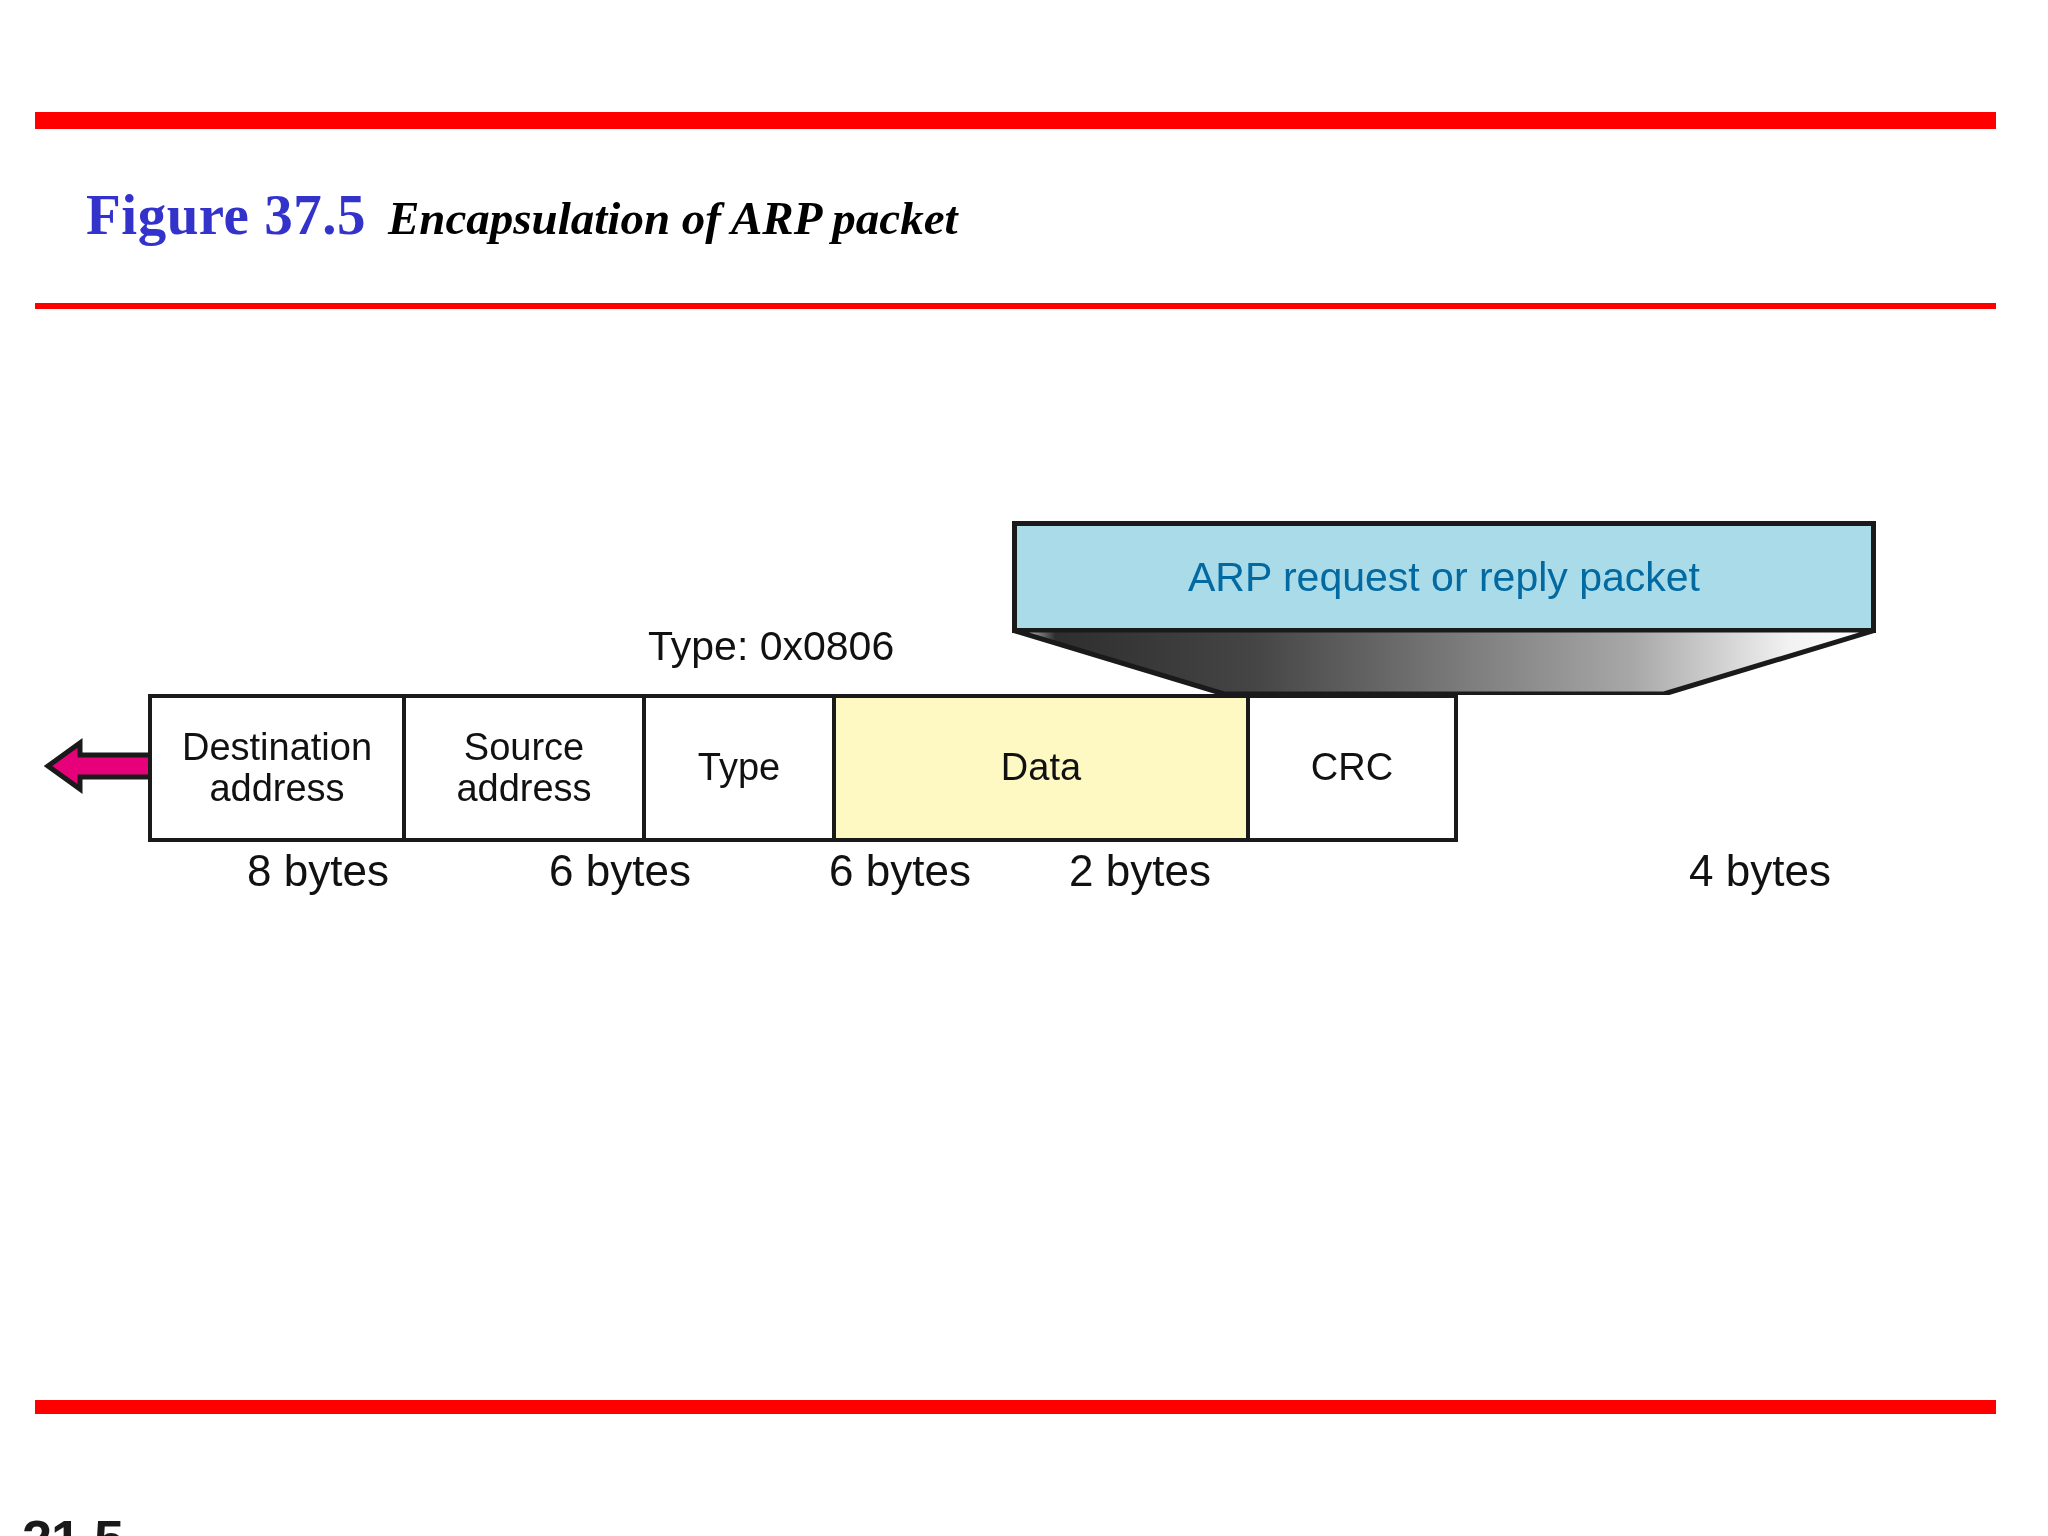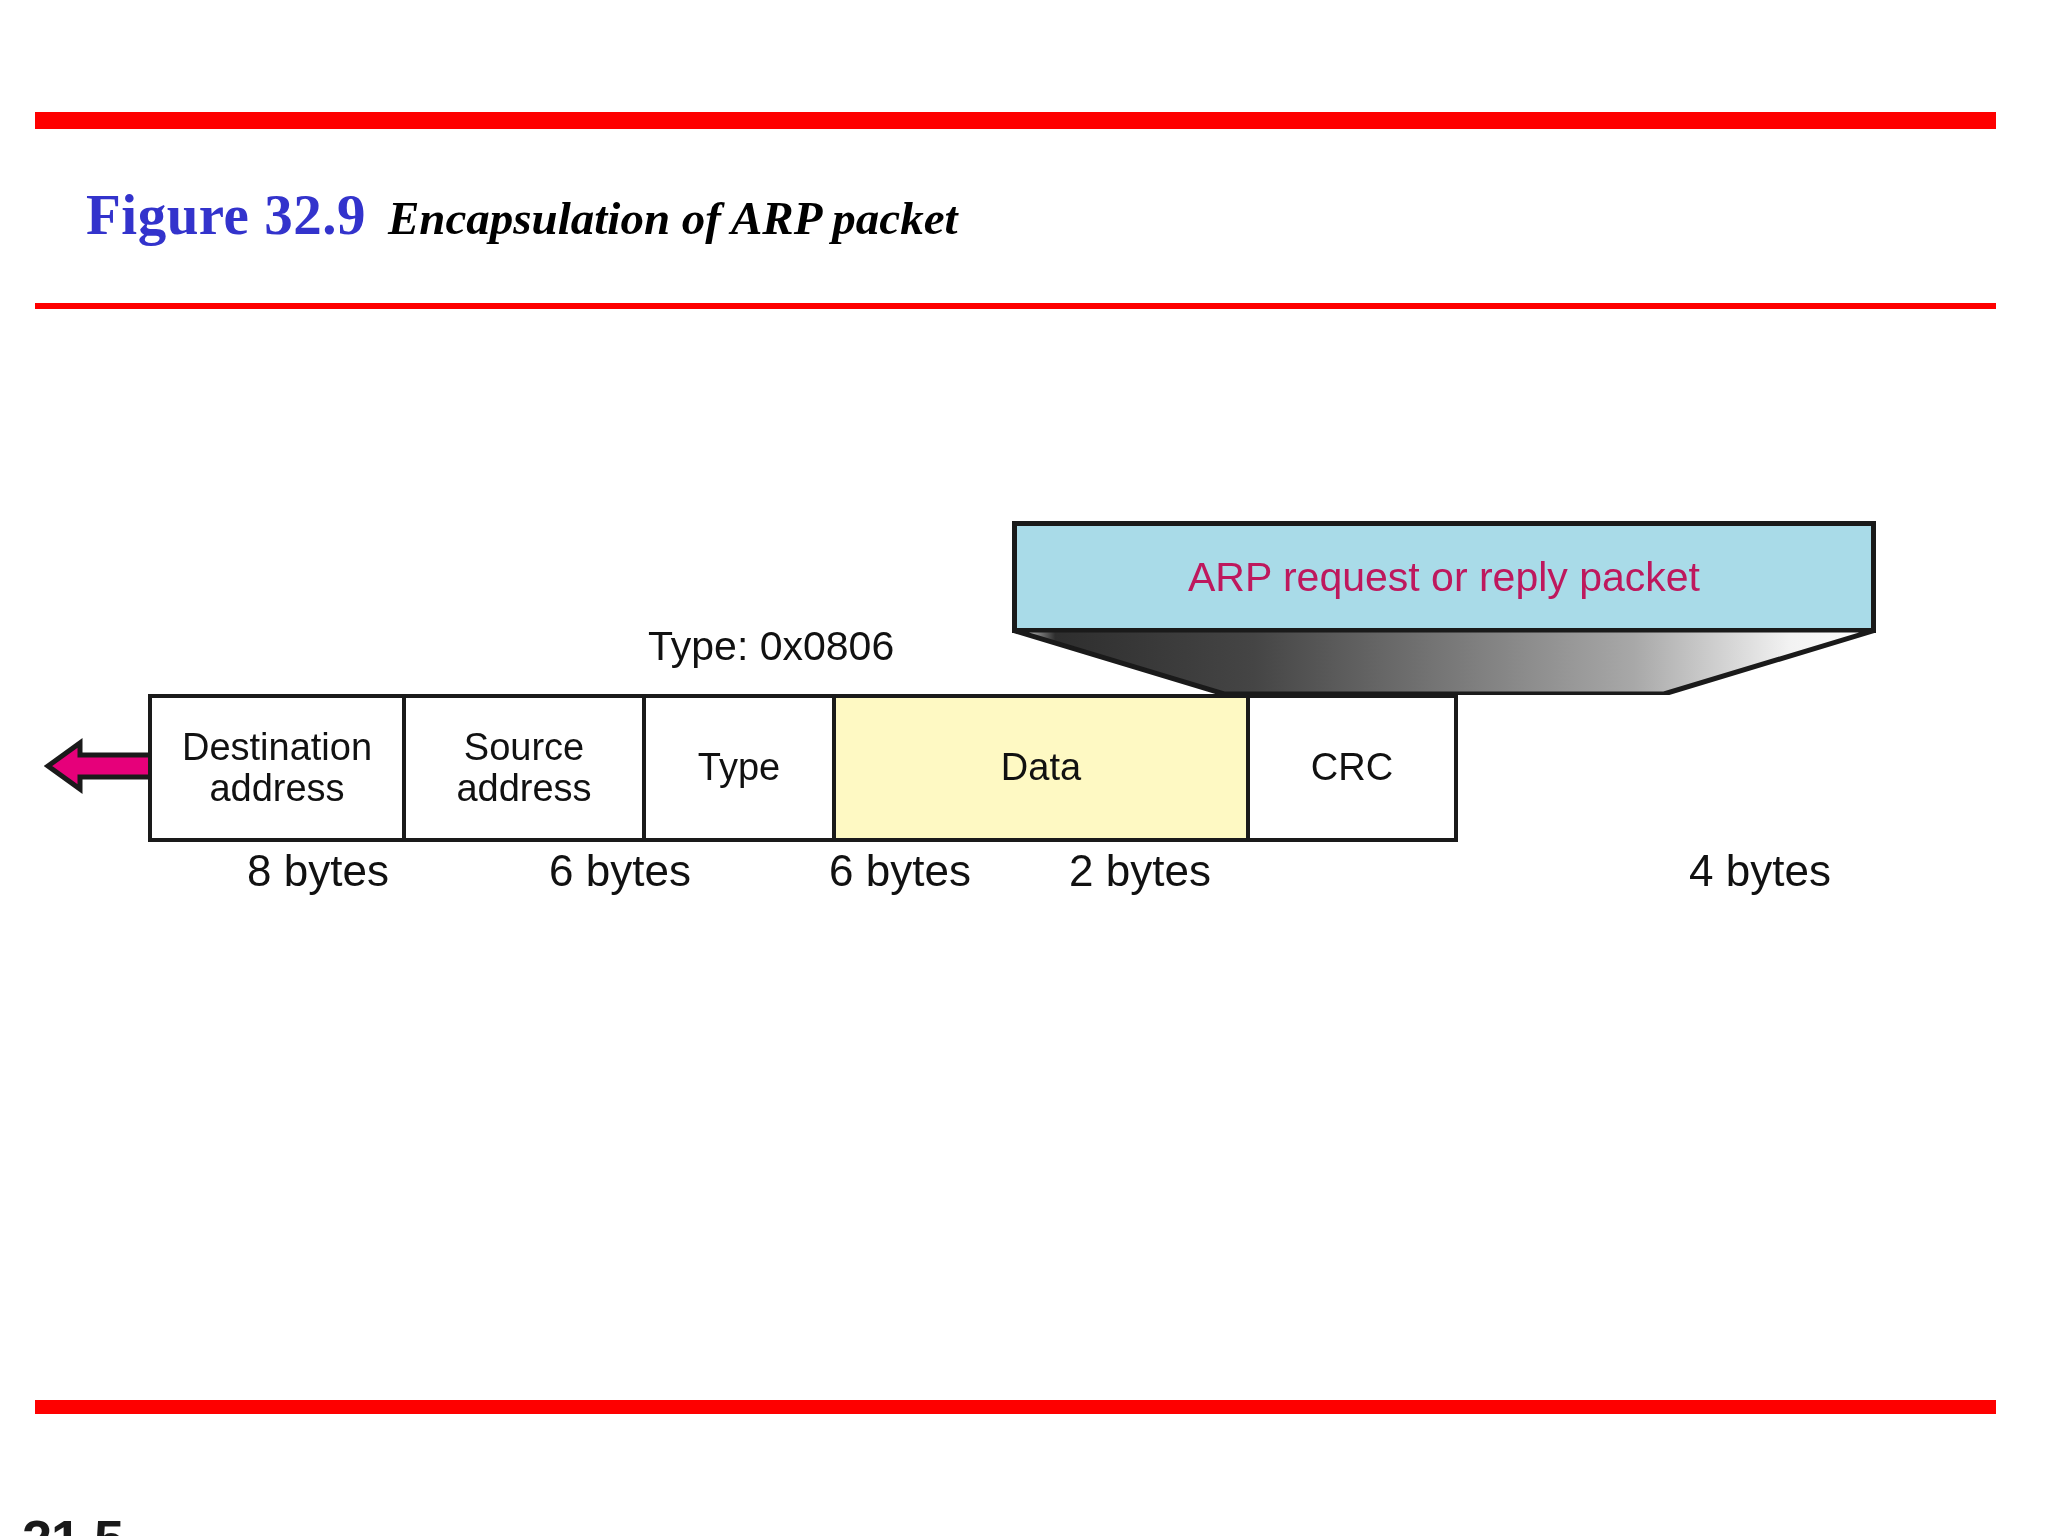--- a/index.html
+++ b/index.html
@@ -95,21 +95,21 @@
     background: #a9dbe8;
     border: 5px solid #1a1a1a;
     box-sizing: border-box;
     display: flex;
     align-items: center;
     justify-content: center;
   }
   .arp-box-label {
     font-family: "Liberation Sans", sans-serif;
     font-size: 41px;
-    color: #be185d;
+    color: #0369a1;
     white-space: nowrap;
   }
 
   
   .funnel {
     position: absolute;
     left: 1012px;
     top: 629px;
     width: 864px;
     height: 66px;
@@ -181,21 +181,21 @@
   }
 </style>
 </head>
 <body>
 
 <div class="rule-top"></div>
 <div class="rule-thin"></div>
 <div class="rule-bottom"></div>
 
 <div class="title-line">
-  <span class="title-figure">Figure 32.9</span><span class="title-caption">Encapsulation of ARP packet</span>
+  <span class="title-figure">Figure 37.5</span><span class="title-caption">Encapsulation of ARP packet</span>
 </div>
 
 <div id="figure">
 
   <svg class="arrow" viewBox="0 0 112 62">
     <polygon points="4,31 36,8 36,20 110,20 110,42 36,42 36,54" fill="#e6007a" stroke="#1a1a1a" stroke-width="5" stroke-linejoin="miter"></polygon>
   </svg>
 
   <div class="arp-box">
     <span class="arp-box-label">ARP request or reply packet</span>

